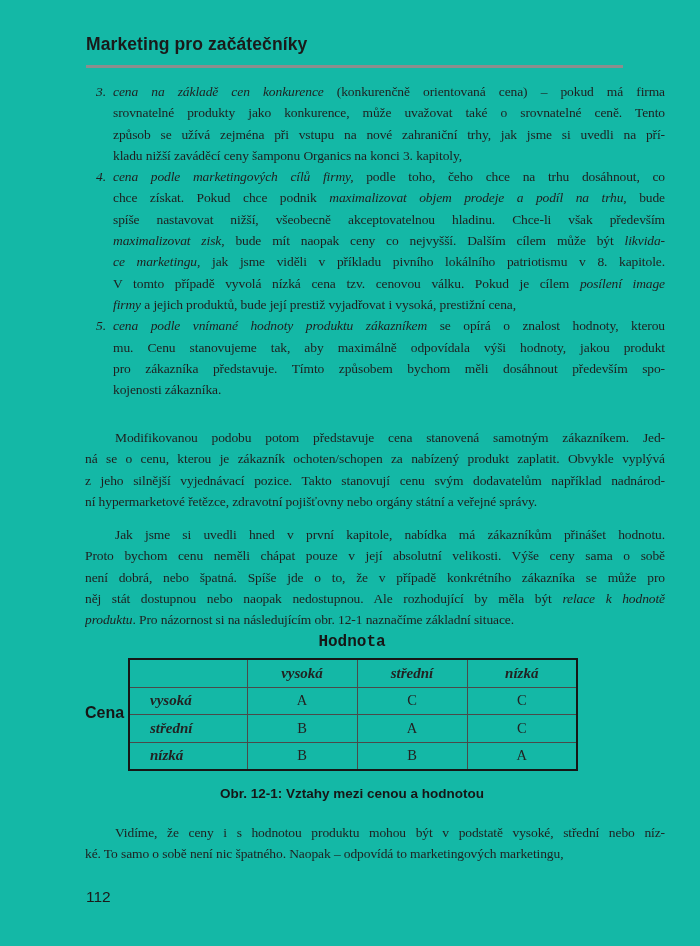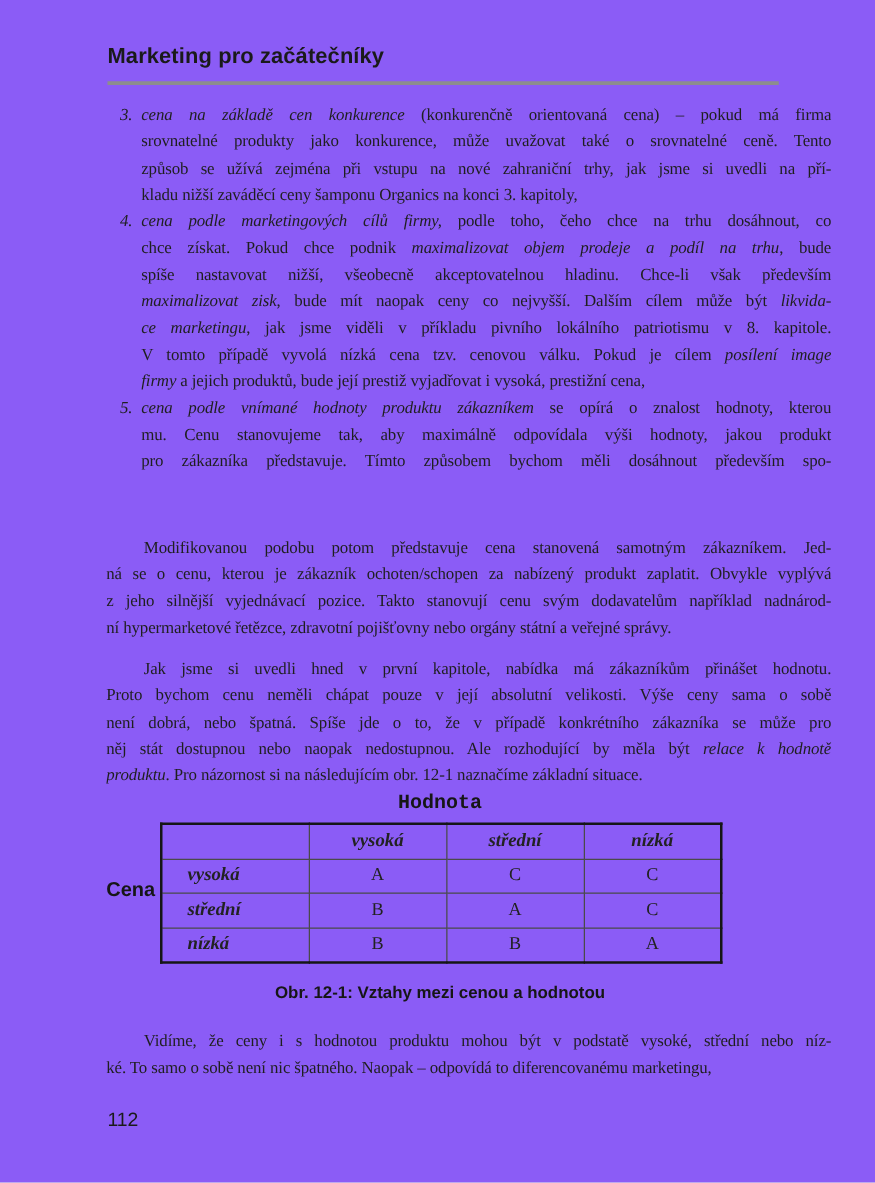--- a/index.html
+++ b/index.html
@@ -1,17 +1,17 @@
 <!DOCTYPE html>
 <html lang="cs"><head>
 <meta charset="utf-8">
 <style>
   html,body{margin:0;padding:0;background:#e8e8e8;}
   .page{
-    position:relative;width:700px;height:946px;background:#8b5cf6;
+    position:relative;width:700px;height:946px;background:#14b8a6;
     margin:0 auto;overflow:hidden;color:#1f1f1f;
     font-family:"Liberation Serif","DejaVu Serif",serif;
   }
   
   .header-title{
     position:absolute;left:86px;top:34px;
     font-family:"Liberation Sans","DejaVu Sans",sans-serif;
     font-weight:bold;font-size:17.5px;color:#1a1a1a;letter-spacing:.1px;
   }
   .header-rule{
@@ -92,20 +92,21 @@
         <div class="line"><span class="it">maximalizovat zisk</span><span>, bude mít naopak ceny co nejvyšší. Dalším cílem může být </span><span class="it">likvida-</span></div>
         <div class="line"><span class="it">ce marketingu</span><span>, jak jsme viděli v příkladu pivního lokálního patriotismu v 8. kapitole.</span></div>
         <div class="line"><span>V tomto případě vyvolá nízká cena tzv. cenovou válku. Pokud je cílem </span><span class="it">posílení image</span></div>
         <div class="line last"><span class="it">firmy</span><span> a jejich produktů, bude její prestiž vyjadřovat i vysoká, prestižní cena,</span></div>
       </div>
       <div class="list-item">
         <span class="num">5.</span>
         <div class="line"><span class="it">cena podle vnímané hodnoty produktu zákazníkem</span><span> se opírá o znalost hodnoty, kterou</span></div>
         <div class="line"><span>mu. Cenu stanovujeme tak, aby maximálně odpovídala výši hodnoty, jakou produkt</span></div>
         <div class="line"><span>pro zákazníka představuje. Tímto způsobem bychom měli dosáhnout především spo-</span></div>
+        <div class="line last"><span>kojenosti zákazníka.</span></div>
       </div>
     </div>
 
   <div class="textblock para" style="top:427px">
       <div class="line"><span>Modifikovanou podobu potom představuje cena stanovená samotným zákazníkem. Jed-</span></div>
       <div class="line"><span>ná se o cenu, kterou je zákazník ochoten/schopen za nabízený produkt zaplatit. Obvykle vyplývá</span></div>
       <div class="line"><span>z jeho silnější vyjednávací pozice. Takto stanovují cenu svým dodavatelům například nadnárod-</span></div>
       <div class="line last"><span>ní hypermarketové řetězce, zdravotní pojišťovny nebo orgány státní a veřejné správy.</span></div>
     </div>
 
@@ -153,18 +154,18 @@
           <td>B</td>
           <td>A</td>
         </tr>
       </tbody>
   </table>
 
   <div class="figure-caption">Obr. 12-1: Vztahy mezi cenou a hodnotou</div>
 
   <div class="textblock para" style="top:822px">
       <div class="line"><span>Vidíme, že ceny i s hodnotou produktu mohou být v podstatě vysoké, střední nebo níz-</span></div>
-      <div class="line last"><span>ké. To samo o sobě není nic špatného. Naopak – odpovídá to diferencovanému marketingu,</span></div>
+      <div class="line last"><span>ké. To samo o sobě není nic špatného. Naopak – odpovídá to marketingových marketingu,</span></div>
     </div>
 
   <div class="page-number">112</div>
 
 </div>
 
 </body></html>

